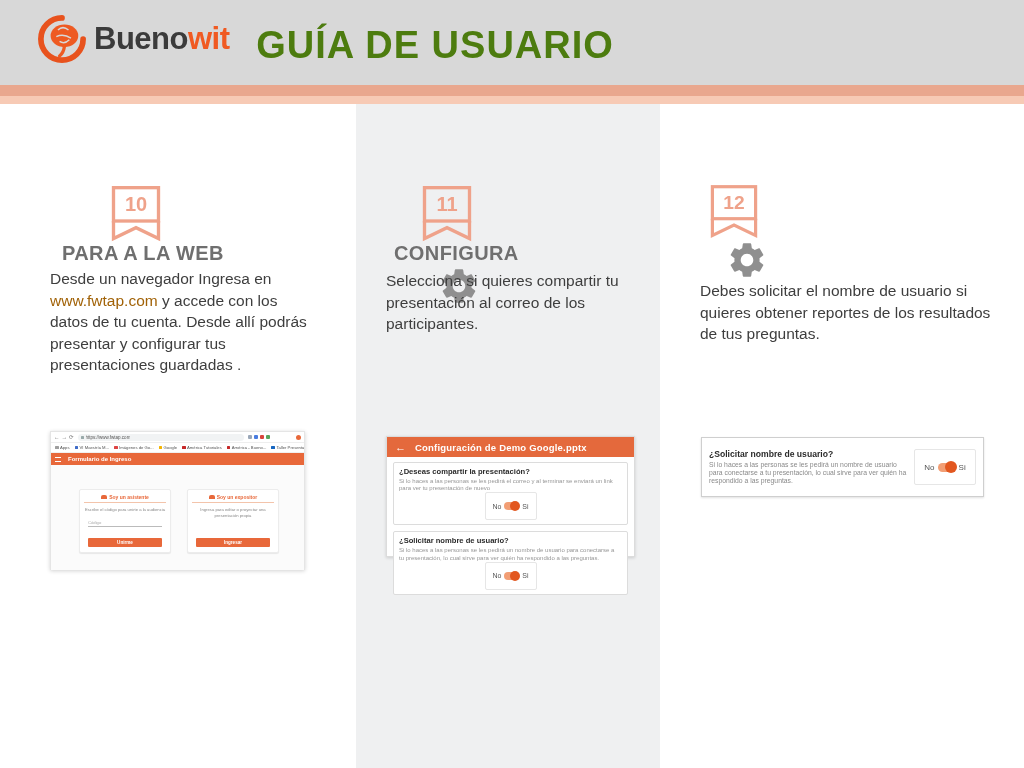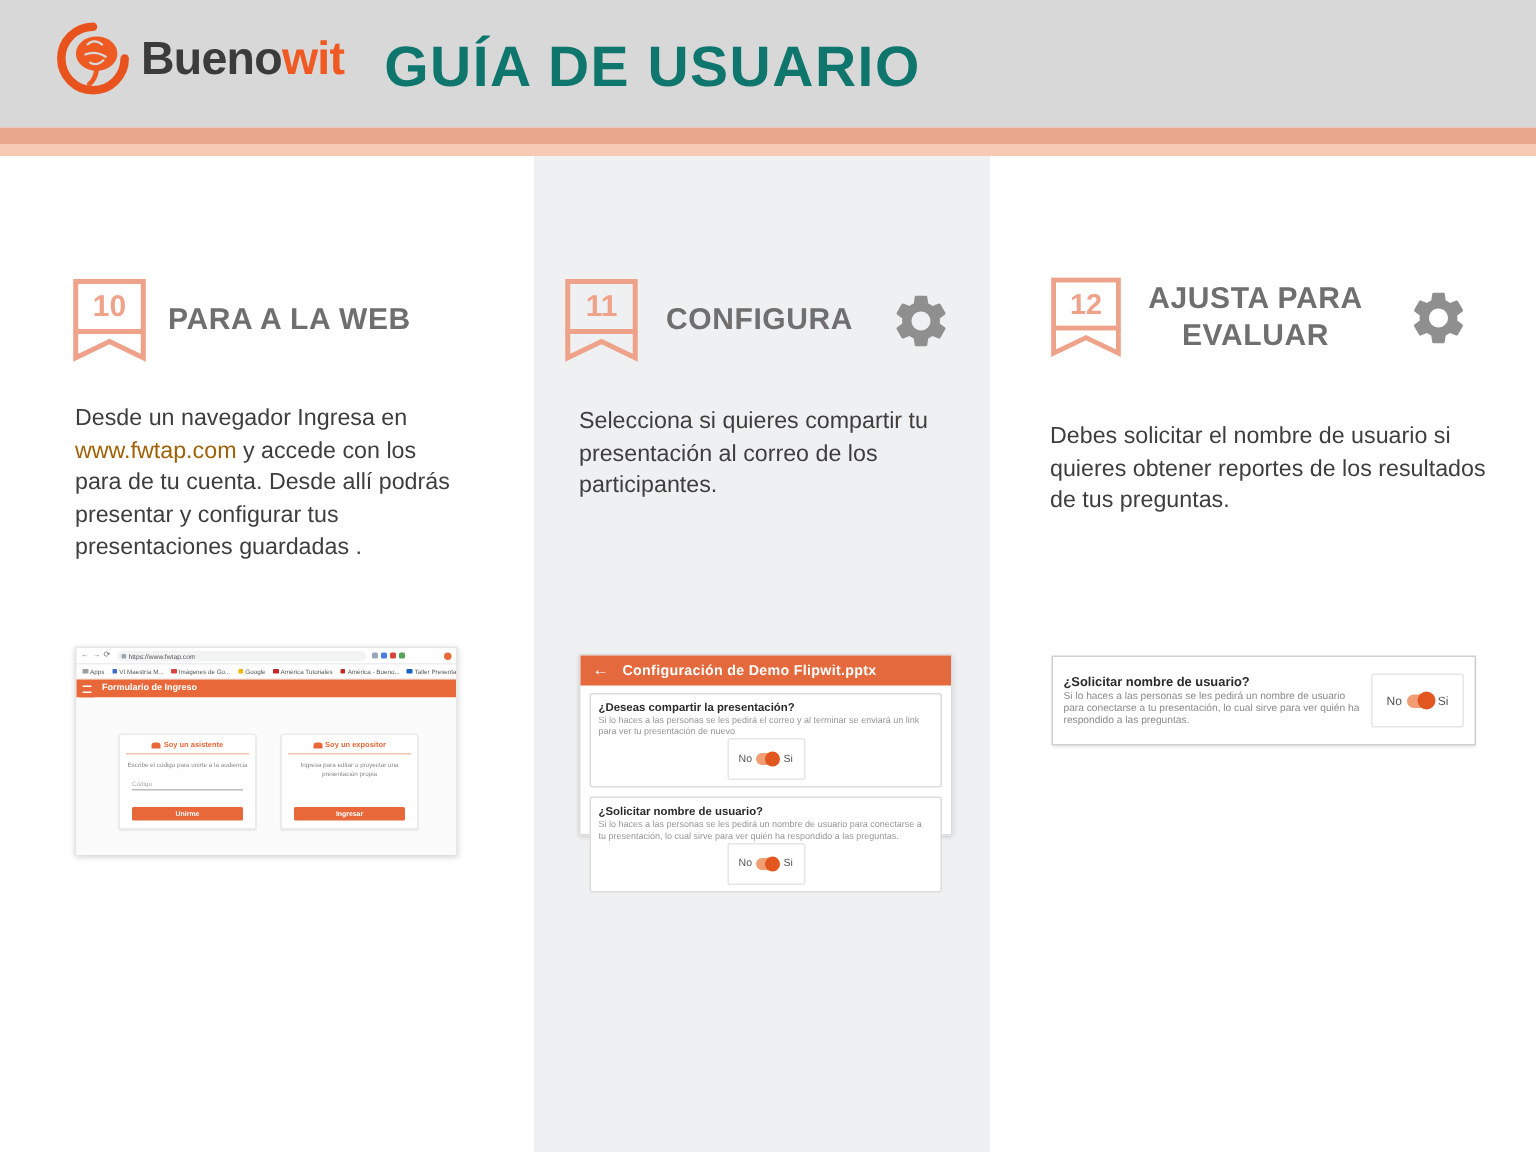--- a/index.html
+++ b/index.html
@@ -9,28 +9,28 @@
     background:#ffffff; font-family:"Liberation Sans", sans-serif;
   }
 
   
   .header { position:absolute; top:0; left:0; width:1024px; height:85px; background:#d8d8d8; }
   .logo { position:absolute; left:36px; top:13px; display:flex; align-items:center; }
   .logo-text { font-size:31px; font-weight:800; letter-spacing:-0.5px; margin-left:6px; color:#3b3b3b; }
   .logo-text .accent { color:#f05a22; }
   .page-title {
     position:absolute; left:0; top:24px; width:870px; text-align:center;
-    font-size:38px; font-weight:800; color:#0f766e; letter-spacing:1px;
+    font-size:38px; font-weight:800; color:#4d7c0f; letter-spacing:1px;
   }
   .stripe1 { position:absolute; top:85px; left:0; width:1024px; height:11px; background:#e9a78e; }
   .stripe2 { position:absolute; top:96px; left:0; width:1024px; height:8px; background:#f7cab5; }
   .mid-band { position:absolute; top:104px; left:356px; width:304px; height:664px; background:#eff0f1; }
 
   
-  .step-head { position:absolute; display:flex; align-items:center; }
+  .step-head { position:absolute; display:flex; align-items:center;flex-direction:column; }
   .step-title { font-size:20px; font-weight:800; color:#6f6f6f; letter-spacing:0.4px; }
   .step-title.two-line { width:150px; text-align:center; line-height:25px; }
   .gear { flex:none; }
   .badge { flex:none; }
 
   
   .para { position:absolute; font-size:15.5px; line-height:21.5px; color:#3e3e3e; }
   .para a { color:#a16207; text-decoration:none; }
 
   
@@ -149,30 +149,26 @@
       <path fill="#8f8f8f" fill-rule="evenodd" d="M19.14 12.94c.04-.3.06-.61.06-.94 0-.32-.02-.64-.07-.94l2.03-1.58c.18-.14.23-.41.12-.61l-1.92-3.32c-.12-.22-.37-.29-.59-.22l-2.39.96c-.5-.38-1.03-.7-1.62-.94l-.36-2.54c-.04-.24-.24-.41-.48-.41h-3.84c-.24 0-.43.17-.47.41l-.36 2.54c-.59.24-1.13.57-1.62.94l-2.39-.96c-.22-.08-.47 0-.59.22L2.74 8.87c-.12.21-.08.47.12.61l2.03 1.58c-.05.3-.09.63-.09.94s.02.64.07.94l-2.03 1.58c-.18.14-.23.41-.12.61l1.92 3.32c.12.22.37.29.59.22l2.39-.96c.5.38 1.03.7 1.62.94l.36 2.54c.05.24.24.41.48.41h3.84c.24 0 .44-.17.47-.41l.36-2.54c.59-.24 1.13-.56 1.62-.94l2.39.96c.22.08.47 0 .59-.22l1.92-3.32c.12-.22.07-.47-.12-.61l-2.01-1.58zM12 15.6c-1.98 0-3.6-1.62-3.6-3.6s1.62-3.6 3.6-3.6 3.6 1.62 3.6 3.6-1.62 3.6-3.6 3.6z"></path>
     </svg>
   </div>
 
   <div class="step-head" style="left:700px; top:184px;">
     <svg class="badge" width="48" height="55" viewBox="0 0 60 68">
       <rect x="3" y="3" width="54" height="40" fill="none" stroke="#efa28a" stroke-width="4"></rect>
       <path d="M3 43 L3 64 L30 51 L57 64 L57 43" fill="none" stroke="#efa28a" stroke-width="4" stroke-linejoin="miter"></path>
       <text x="30" y="31" text-anchor="middle" font-size="24" font-weight="bold" fill="#efa28a" font-family="Liberation Sans, sans-serif">12</text>
     </svg>
-    <div class="step-title two-line" style="margin-left:14px;">
-      <div>AJUSTA PARA</div>
-      <div>EVALUAR</div>
-    </div>
     <svg class="gear" style="margin-left:26px;" width="42" height="42" viewBox="0 0 24 24">
       <path fill="#8f8f8f" fill-rule="evenodd" d="M19.14 12.94c.04-.3.06-.61.06-.94 0-.32-.02-.64-.07-.94l2.03-1.58c.18-.14.23-.41.12-.61l-1.92-3.32c-.12-.22-.37-.29-.59-.22l-2.39.96c-.5-.38-1.03-.7-1.62-.94l-.36-2.54c-.04-.24-.24-.41-.48-.41h-3.84c-.24 0-.43.17-.47.41l-.36 2.54c-.59.24-1.13.57-1.62.94l-2.39-.96c-.22-.08-.47 0-.59.22L2.74 8.87c-.12.21-.08.47.12.61l2.03 1.58c-.05.3-.09.63-.09.94s.02.64.07.94l-2.03 1.58c-.18.14-.23.41-.12.61l1.92 3.32c.12.22.37.29.59.22l2.39-.96c.5.38 1.03.7 1.62.94l.36 2.54c.05.24.24.41.48.41h3.84c.24 0 .44-.17.47-.41l.36-2.54c.59-.24 1.13-.56 1.62-.94l2.39.96c.22.08.47 0 .59-.22l1.92-3.32c.12-.22.07-.47-.12-.61l-2.01-1.58zM12 15.6c-1.98 0-3.6-1.62-3.6-3.6s1.62-3.6 3.6-3.6 3.6 1.62 3.6 3.6-1.62 3.6-3.6 3.6z"></path>
     </svg>
   </div>
 
-  <p class="para" style="left:50px; top:268px; width:262px;"><span>Desde un navegador Ingresa en </span><a href="#">www.fwtap.com</a><span> y accede con los para de tu cuenta.  Desde allí podrás presentar y configurar tus presentaciones guardadas .</span></p>
+  <p class="para" style="left:50px; top:268px; width:262px;"><span>Desde un navegador Ingresa en </span><a href="#">www.fwtap.com</a><span> y accede con los datos de tu cuenta.  Desde allí podrás presentar y configurar tus presentaciones guardadas .</span></p>
 
   <p class="para" style="left:386px; top:270px; width:252px;">Selecciona si quieres compartir tu presentación al correo de los participantes.</p>
 
   <p class="para" style="left:700px; top:280px; width:292px;">Debes solicitar el nombre de usuario si quieres obtener reportes de los resultados de tus preguntas.</p>
 
   <div class="browser">
     <div class="b-toolbar">
       <span class="b-nav">←</span>
       <span class="b-nav">→</span>
       <span class="b-nav">⟳</span>
@@ -245,21 +241,21 @@
         <div class="b-card-rule"></div>
         <div class="b-card-sub">Ingresa para editar o proyectar una presentación propia</div>
         <div class="b-btn">Ingresar</div>
       </div>
     </div>
   </div>
 
   <div class="config">
     <div class="c-header">
       <span class="c-back">←</span>
-      <span class="c-title">Configuración de Demo Flipwit.pptx</span>
+      <span class="c-title">Configuración de Demo Google.pptx</span>
     </div>
     <div class="c-body">
       <div class="setting">
         <div class="setting-text">
           <div class="setting-q">¿Deseas compartir la presentación?</div>
           <div class="setting-d">Si lo haces a las personas se les pedirá el correo y al terminar se enviará un link para ver tu presentación de nuevo</div>
         </div>
         <div class="toggle-box">
           <span class="tg-label">No</span>
           <span class="tg-track">

